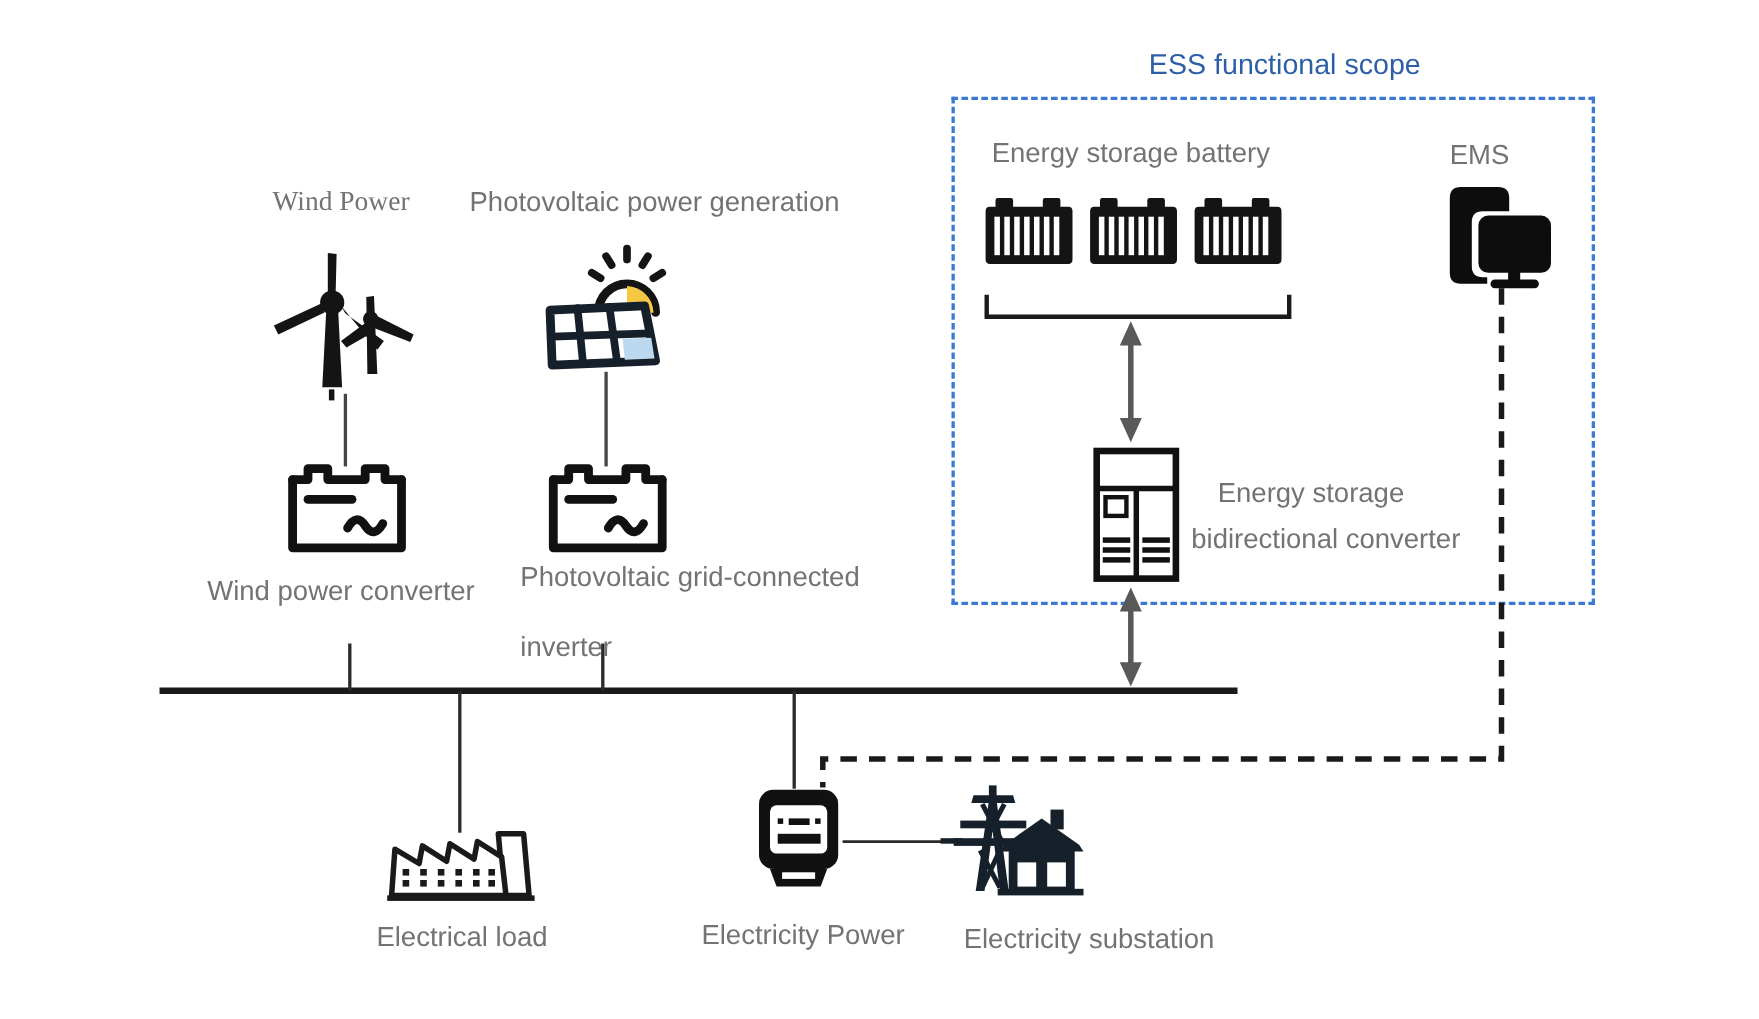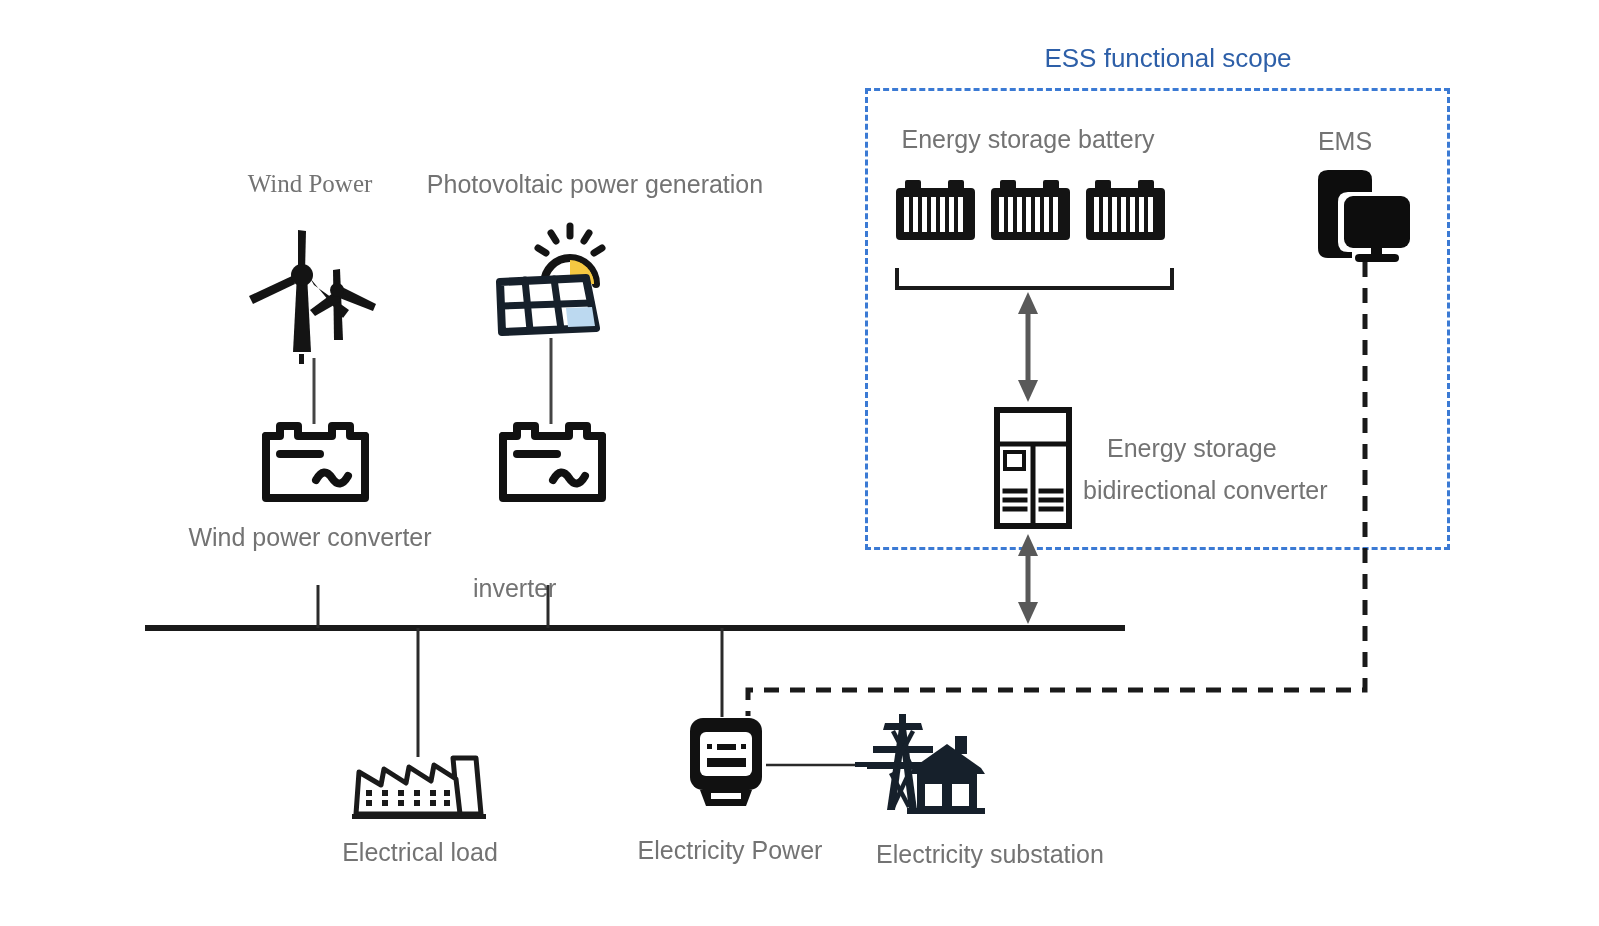--- a/index.html
+++ b/index.html
@@ -16,20 +16,21 @@
 <body>
 
 <div id="stage">
 
   <div id="ess-box"></div>
   <div class="lbl c" id="ess-title" style="left:1168px;top:42px;">ESS functional scope</div>
 
   <div class="lbl c" style="left:310px;top:168px;font-family:Liberation Serif, serif;">Wind Power</div>
   <div class="lbl c" style="left:595px;top:168px;">Photovoltaic power generation</div>
   <div class="lbl c" style="left:310px;top:521px;">Wind power converter</div>
+  <div class="lbl" style="left:473px;top:509px;">Photovoltaic grid-connected</div>
   <div class="lbl" style="left:473px;top:572px;">inverter</div>
   <div class="lbl c" style="left:1028px;top:123px;">Energy storage battery</div>
   <div class="lbl c" style="left:1345px;top:125px;">EMS</div>
   <div class="lbl" style="left:1083px;top:432px;margin-left:24px;">Energy storage</div>
   <div class="lbl" style="left:1083px;top:474px;">bidirectional converter</div>
   <div class="lbl c" style="left:420px;top:836px;">Electrical load</div>
   <div class="lbl c" style="left:730px;top:834px;">Electricity Power</div>
   <div class="lbl c" style="left:990px;top:838px;">Electricity substation</div>
 
   <svg width="1599" height="926">

